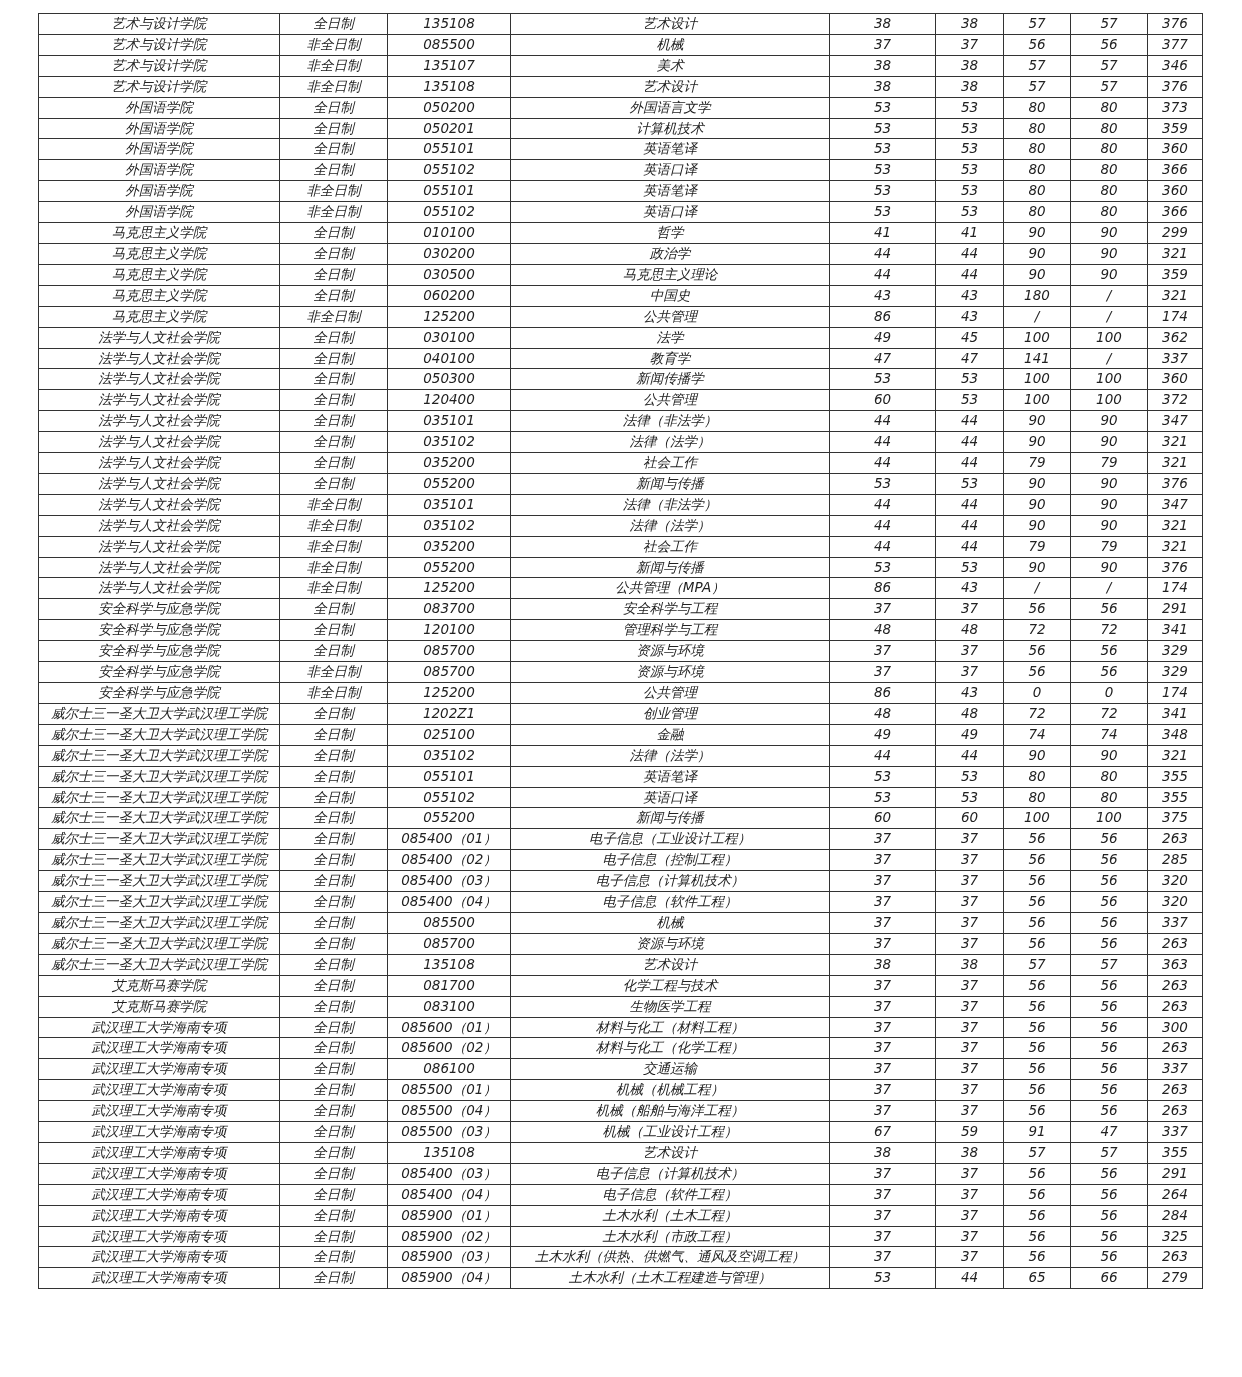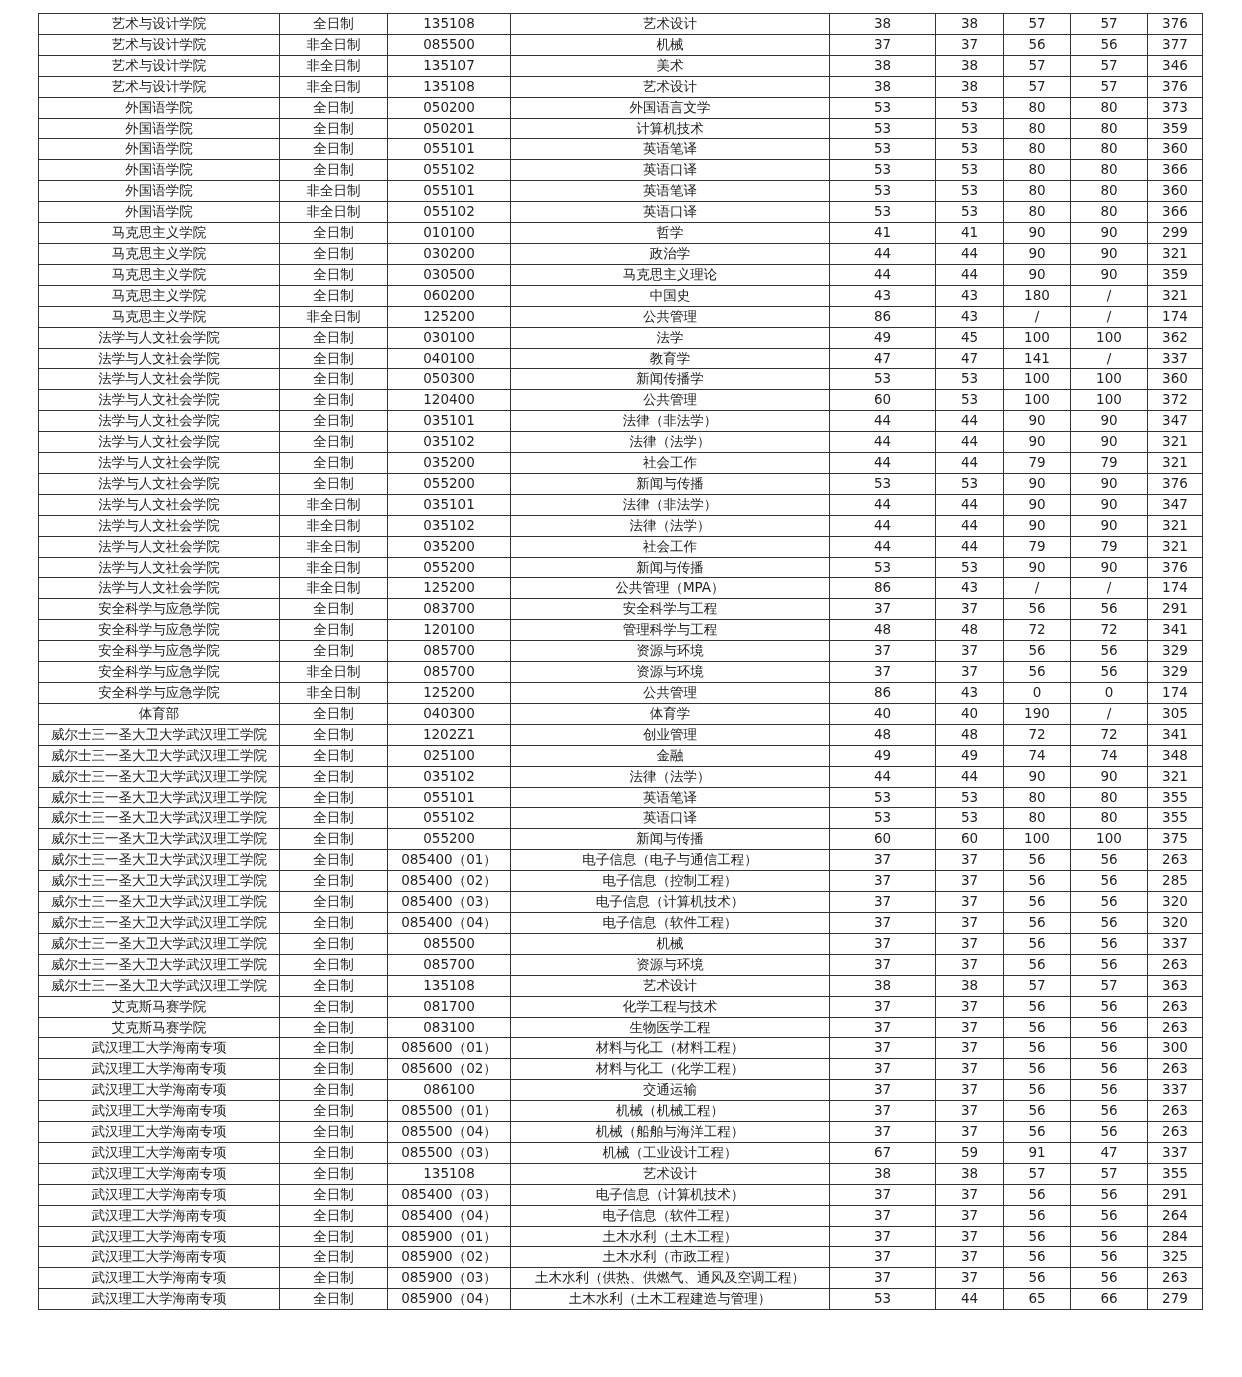--- a/index.html
+++ b/index.html
@@ -12,20 +12,21 @@
       height: 1377px;
       position: relative;
       overflow: hidden;
       font-family: "DejaVu Sans", "Liberation Sans", sans-serif;
       color: #222222;
     }
     .sheet {
       position: absolute;
       left: 38px;
       top: 13px;
+      font-style: italic;
     }
     table.score-table {
       border-collapse: collapse;
       table-layout: fixed;
       width: 1164px;
     }
     table.score-table td {
       border: 1.5px solid #333333;
       height: 19.9px;
       padding: 0;
@@ -420,31 +421,20 @@
           <td>非全日制</td>
           <td>125200</td>
           <td>公共管理</td>
           <td>86</td>
           <td>43</td>
           <td>0</td>
           <td>0</td>
           <td>174</td>
         </tr>
         <tr>
-          <td>体育部</td>
-          <td>全日制</td>
-          <td>040300</td>
-          <td>体育学</td>
-          <td>40</td>
-          <td>40</td>
-          <td>190</td>
-          <td>/</td>
-          <td>305</td>
-        </tr>
-        <tr>
           <td>威尔士三一圣大卫大学武汉理工学院</td>
           <td>全日制</td>
           <td>1202Z1</td>
           <td>创业管理</td>
           <td>48</td>
           <td>48</td>
           <td>72</td>
           <td>72</td>
           <td>341</td>
         </tr>
@@ -500,21 +490,21 @@
           <td>60</td>
           <td>60</td>
           <td>100</td>
           <td>100</td>
           <td>375</td>
         </tr>
         <tr>
           <td>威尔士三一圣大卫大学武汉理工学院</td>
           <td>全日制</td>
           <td>085400（01）</td>
-          <td>电子信息（电子与通信工程）</td>
+          <td>电子信息（工业设计工程）</td>
           <td>37</td>
           <td>37</td>
           <td>56</td>
           <td>56</td>
           <td>263</td>
         </tr>
         <tr>
           <td>威尔士三一圣大卫大学武汉理工学院</td>
           <td>全日制</td>
           <td>085400（02）</td>

